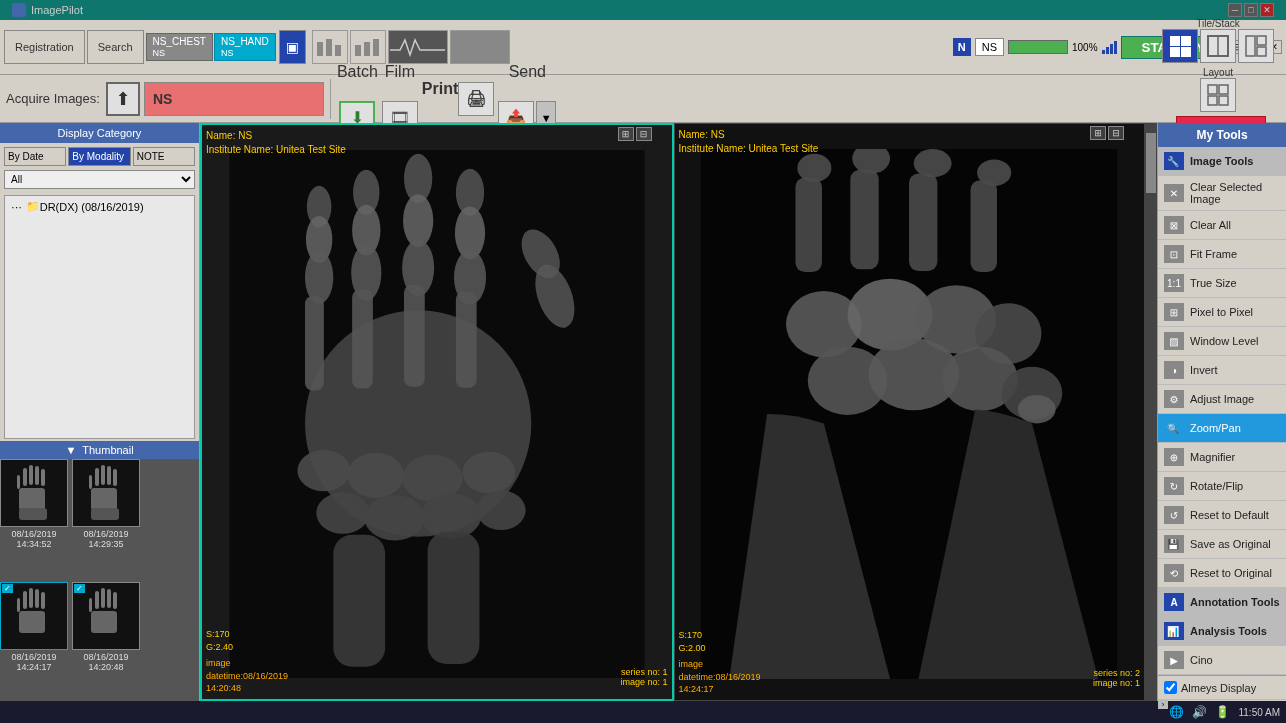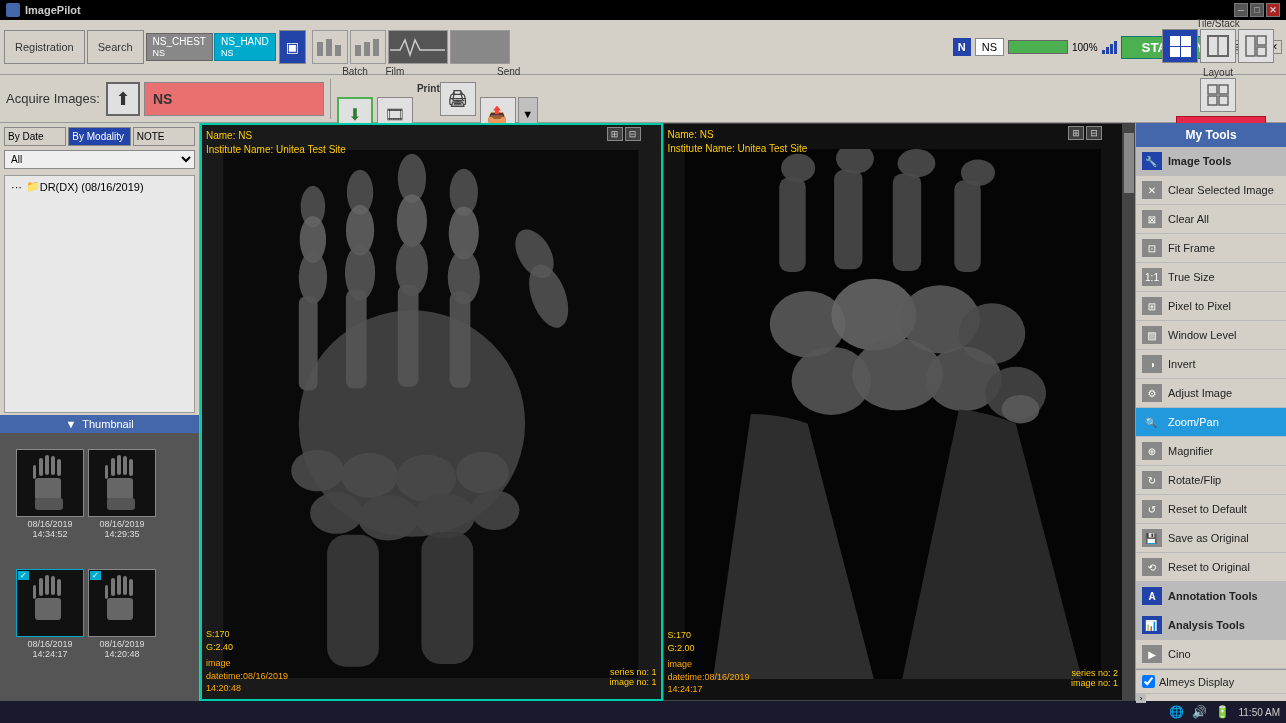--- a/index.html
+++ b/index.html
@@ -1,27 +1,26 @@
 <!DOCTYPE html>
 <html><head>
   <meta charset="utf-8">
   <style>
     * { box-sizing: border-box; margin: 0; padding: 0; }
     body { font-family: Arial, sans-serif; font-size: 11px; background: #c0c0c0; width: 1286px; height: 723px; overflow: hidden; }
     
     
     #titlebar {
-      background: #000000;
+      background: #0f766e;
       color: #ccc;
       height: 20px;
       display: flex;
       align-items: center;
-      padding: 0 6px;
+      padding: 0 12px;
       font-size: 11px;
-      font-weight: bold;
     }
     #titlebar-icon { width: 14px; height: 14px; background: #4466aa; margin-right: 5px; display: inline-block; }
     #titlebar-controls { margin-left: auto; display: flex; gap: 2px; }
     .title-btn { width: 14px; height: 14px; background: #555; border: 1px solid #777; cursor: pointer; display: flex; align-items: center; justify-content: center; font-size: 9px; color: #ccc; }
     .title-btn.close { background: #aa2222; }
     
     
     #top-toolbar {
       background: #d4d0c8;
       height: 55px;
@@ -60,21 +59,21 @@
     #second-toolbar {
       background: #d4d0c8;
       height: 48px;
       display: flex;
       align-items: center;
       padding: 2px 6px;
       border-bottom: 1px solid #999;
     }
     .acq-label { font-size: 13px; color: #333; margin-right: 6px; }
     .ns-input { background: #e87070; color: #333; font-size: 14px; font-weight: bold; padding: 4px 8px; border: 1px solid #888; width: 180px; height: 34px; display: flex; align-items: center; }
-    .section-label { font-size: 10px; color: #333; margin-bottom: 20px; }
+    .section-label { font-size: 16px; color: #333; margin-bottom: 20px; }
     .section-btns { display: flex; gap: 2px; }
     .action-btn { width: 36px; height: 34px; background: #e0e0e0; border: 1px solid #888; display: flex; align-items: center; justify-content: center; cursor: pointer; font-size: 16px; color: #444; }
     .action-btn.green-border { border-color: #4caf50; border-width: 2px; color: #2e7d32; }
     .dropdown-btn { width: 20px; height: 34px; background: #c0c0c0; border: 1px solid #888; display: flex; align-items: center; justify-content: center; cursor: pointer; }
 
     .tile-layout-section { margin-left: auto; display: flex; align-items: center; gap: 4px; flex-direction: column; }
     .tile-label { font-size: 10px; color: #333; }
     .tile-btn { width: 36px; height: 34px; background: #e0e0e0; border: 1px solid #888; display: flex; align-items: center; justify-content: center; cursor: pointer; }
     .tile-btn.active { background: #2244aa; }
     .complete-btn { background: #e8284a; color: white; padding: 0 14px; height: 26px; border: 1px solid #aa1122; font-size: 13px; font-weight: bold; cursor: pointer; display: flex; align-items: center; }
@@ -176,21 +175,21 @@
       position: absolute;
       bottom: 12px;
       right: 4px;
       color: #ffcc00;
       font-size: 9px;
       text-align: right;
     }
 
     
     #right-panel {
-      width: 151px;
+      width: 129px;
       background: #d4d0c8;
       border-left: 1px solid #999;
       display: flex;
       flex-direction: column;
     }
     .tools-header {
       background: #4466aa;
       color: white;
       text-align: center;
       padding: 5px;
@@ -412,20 +411,21 @@
       </div>
     </div>
     <button class="complete-btn">Complete</button>
     <button class="return-btn">Return</button>
   </div>
 </div>
 
 <div id="main-content">
 
   <div id="left-sidebar">
+    <div class="display-category-header">Display Category</div>
 
     <div class="filter-row">
       <div class="filter-btn">By Date</div>
       <div class="filter-btn active">By Modality</div>
       <div class="filter-btn">NOTE</div>
     </div>
 
     <select style="width:calc(100% - 8px);margin:0 4px 4px 4px;font-size:10px;border:1px solid #888;padding:2px;">
       <option>All</option>
     </select>
@@ -436,21 +436,21 @@
         <span class="folder-icon">📁</span>
         <span>DR(DX) (08/16/2019)</span>
       </div>
     </div>
 
     <div class="thumbnail-header">
       <span style="margin-right:6px;">▼</span>
       <span>Thumbnail</span>
     </div>
 
-    <div style="display:flex;flex-wrap:wrap;padding:16px;background:#555;gap:4px;overflow:auto;flex:1;">
+    <div style="display:flex;flex-wrap:wrap;padding:0;background:#555;gap:4px;overflow:auto;flex:1;">
 
       <div class="thumb-item">
         <div class="thumb-img">
           <svg width="66" height="66" viewBox="0 0 66 66" style="background:#111;">
 
             <rect x="28" y="5" width="4" height="20" rx="2" fill="#777"></rect>
             <rect x="22" y="8" width="4" height="18" rx="2" fill="#777"></rect>
             <rect x="34" y="6" width="4" height="19" rx="2" fill="#777"></rect>
             <rect x="40" y="9" width="4" height="17" rx="2" fill="#777"></rect>
             <rect x="16" y="15" width="3" height="14" rx="2" fill="#777"></rect>

